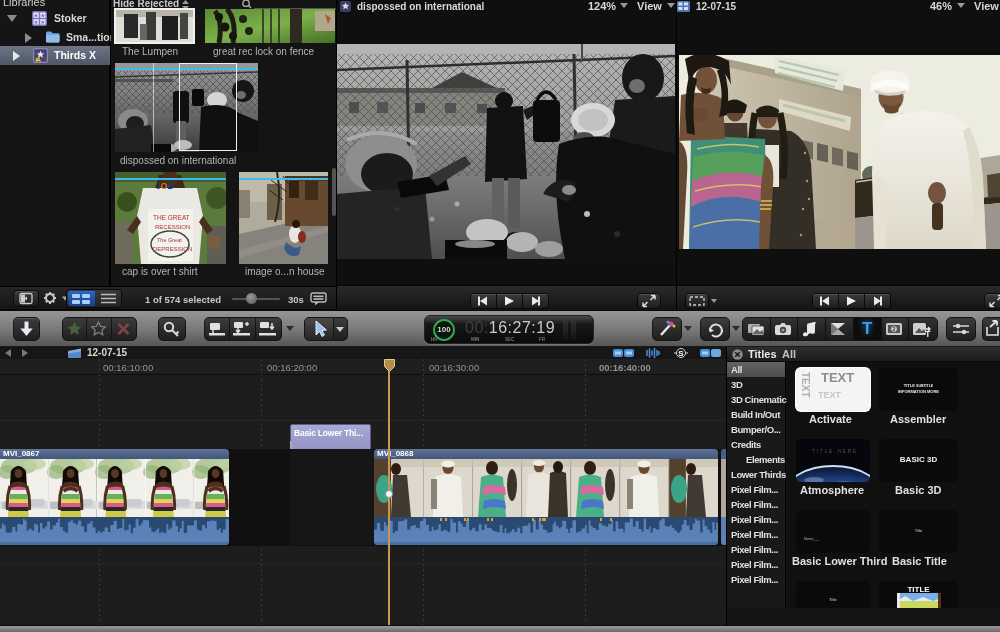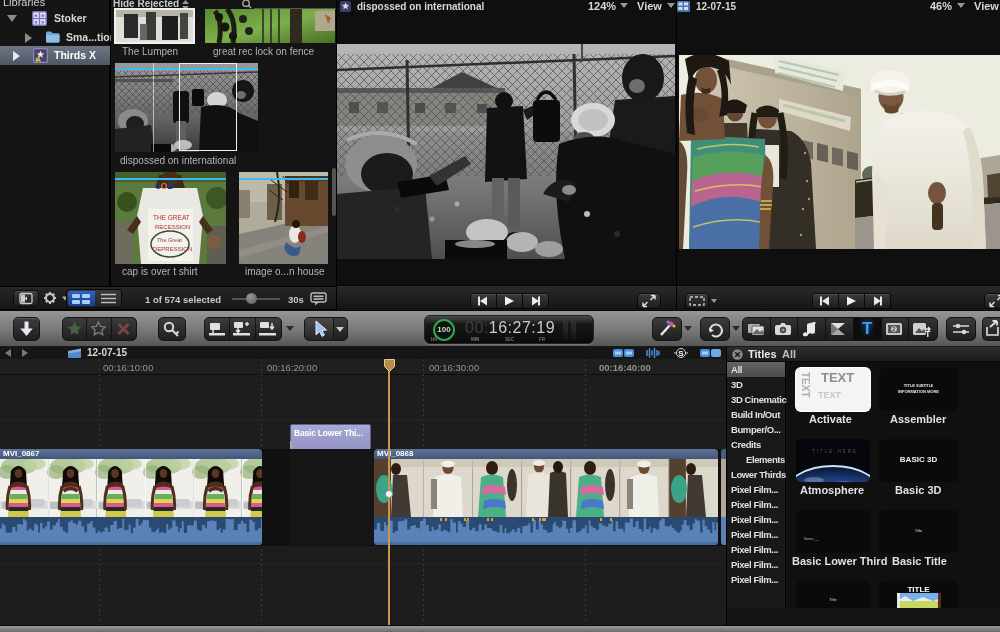--- a/index.html
+++ b/index.html
@@ -631,21 +631,21 @@
 
   <div class="abs" style="left:290px;top:77px;width:81px;height:34px;background:linear-gradient(#a9a9d4,#8c8cc0);border:1px solid #5c5c90;border-radius:2px;">
     <div style="color:#fff;font-size:8.5px;font-weight:bold;padding:3px 0 0 3px;white-space:nowrap;overflow:hidden;letter-spacing:-0.2px;">Basic Lower Thi...</div>
   </div>
   <div class="abs" style="left:290px;top:94px;width:1.5px;height:10px;background:#aaa;"></div>
 
   <div class="abs" style="left:0;top:102px;width:726px;height:97px;background:#101010;"></div>
 
   <div class="abs" style="left:290px;top:102px;width:84px;height:96px;background:#161616;border-radius:3px;"></div>
 
-  <div class="abs" style="left:0;top:102px;width:262px;height:96px;border-radius:0 4px 4px 0;overflow:hidden;">
+  <div class="abs" style="left:0;top:102px;width:229px;height:96px;border-radius:0 4px 4px 0;overflow:hidden;">
     <div class="abs" style="left:0;top:0;width:290px;height:10px;background:linear-gradient(#5f7398,#42557a);color:#fff;font-size:8px;font-weight:bold;padding-left:3px;">MVI_0867</div>
     <svg class="abs" style="left:0;top:10px;" width="290" height="58" viewBox="0 0 290 58" preserveAspectRatio="none">
         <defs>
           <linearGradient id="stripes" x1="0" y1="0" x2="0" y2="1">
             <stop offset="0" stop-color="#d85890"></stop>
             <stop offset=".13" stop-color="#d85890"></stop>
             <stop offset=".13" stop-color="#eeeae2"></stop>
             <stop offset=".26" stop-color="#eeeae2"></stop>
             <stop offset=".26" stop-color="#68b060"></stop>
             <stop offset=".4" stop-color="#68b060"></stop>

